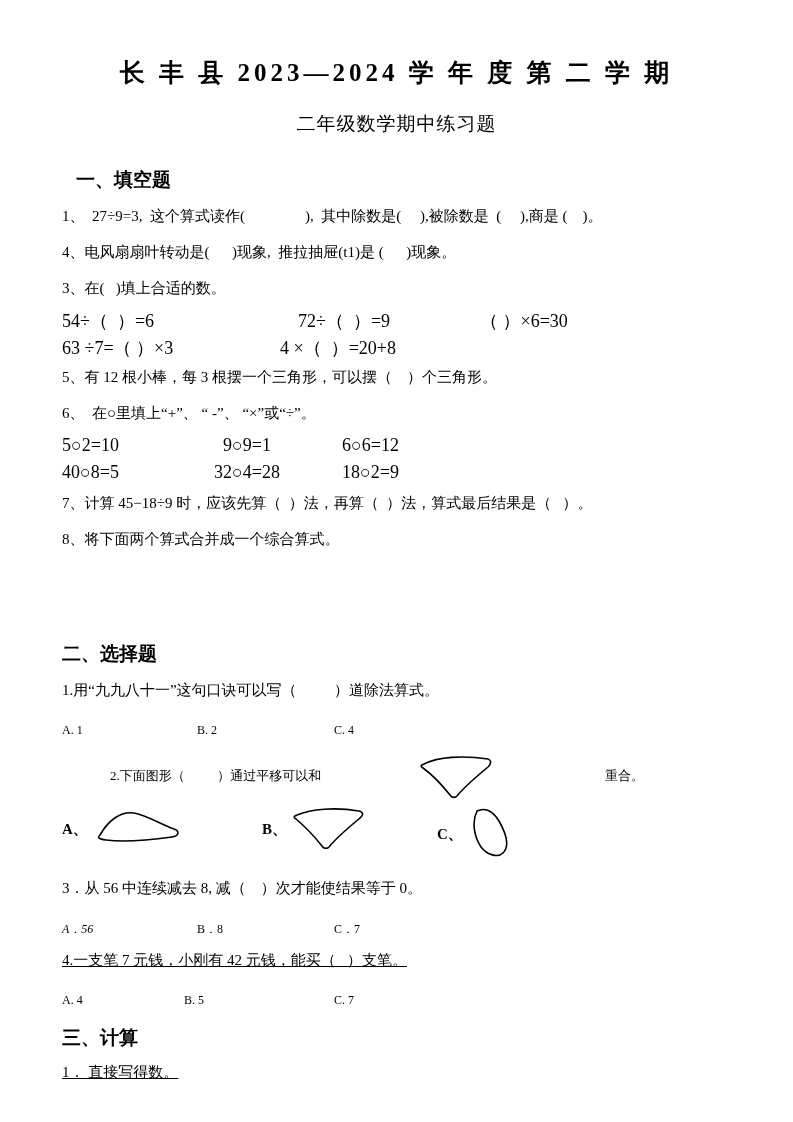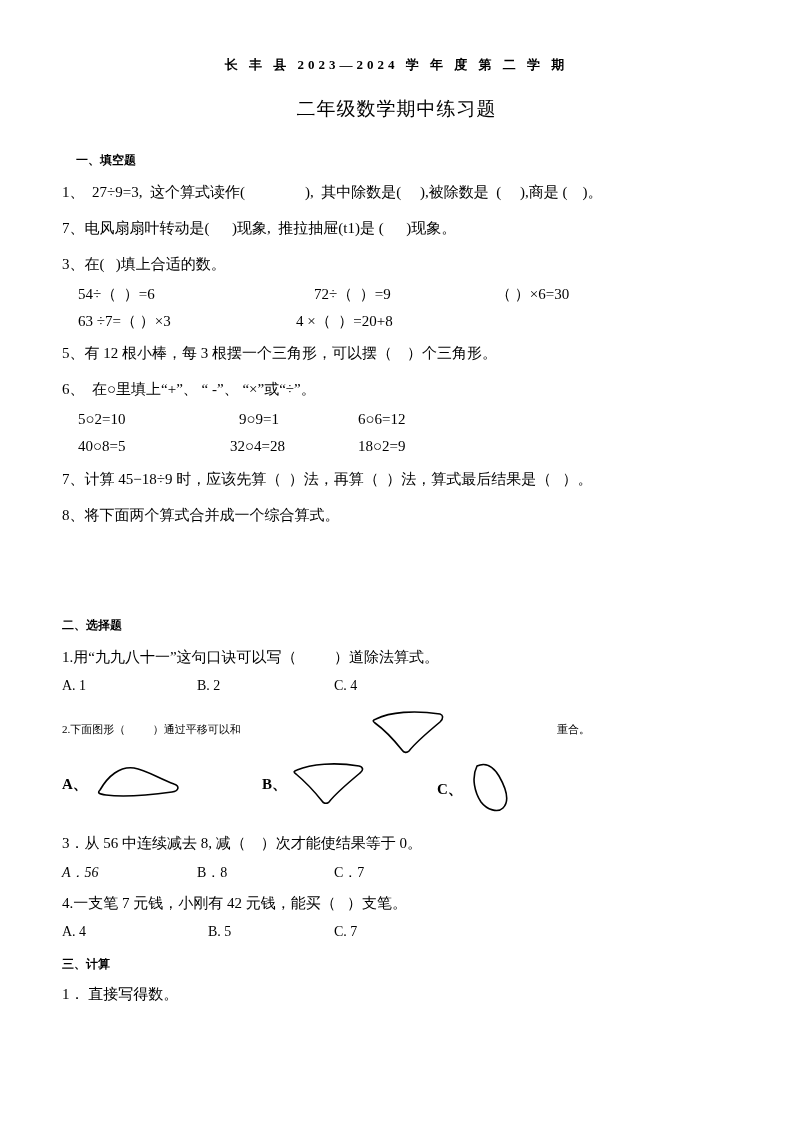--- a/index.html
+++ b/index.html
@@ -17,63 +17,62 @@
   }
   .page {
     position: relative;
     width: 793px;
     height: 1122px;
     box-sizing: border-box;
     padding: 0 62px;
   }
   .title1 {
     text-align: center;
-    font-size: 13px;
+    font-size: 25px;
     font-weight: bold;
     letter-spacing: 4px;
     margin-top: 56px;
     font-family: "Liberation Serif", "DejaVu Serif", serif;
   }
   .title2 {
     text-align: center;
     font-size: 19px;
     font-weight: normal;
     letter-spacing: 1px;
     margin-top: 22px;
   }
   .section-head {
-    font-size: 12px;
+    font-size: 19px;
     font-weight: bold;
     margin-top: 30px;
     margin-bottom: 2px;
     padding-left: 14px;
   }
   .section-head.nopad { padding-left: 0; }
   .q {
     font-size: 15px;
     line-height: 1.65;
     margin-top: 11px;
     white-space: pre-wrap;
   }
-  .q.tight { margin-top: 9px; }
+  .q.tight { margin-top: 9px; text-decoration: underline; }
   .sub {
-    font-size: 15px;
+    font-size: 18px;
     margin-top: 9px;
     position: relative;
     height: 18px;
-    margin-left: 16px;
   }
   .sub span.c {
     position: absolute;
     top: 0;
     white-space: pre;
   }
   .choices {
-    font-size: 14px;
-    margin-top: 8px;
+    font-size: 12px;
+    margin-top: 20px;
     position: relative;
     height: 18px;
   }
   .choices span.c {
     position: absolute;
     top: 0;
     white-space: pre;
   }
   .spacer-lg { height: 60px; }
   .shapes-row {
@@ -88,40 +87,41 @@
     align-items: center;
     font-size: 15px;
     font-weight: bold;
   }
   .shape-item .lbl { margin-right: 4px; font-family: "Liberation Serif", serif; }
   .inline-shape {
     position: absolute;
     display: inline-block;
   }
   .q2-line {
-    font-size: 11px;
+    font-size: 13px;
     position: relative;
     height: 46px;
     margin-top: 12px;
+    margin-left: 48px;
   }
   .q2-line .txt-a { position: absolute; left: 0; top: 14px; white-space: pre; }
   .q2-line .txt-b { position: absolute; left: 495px; top: 14px; white-space: pre; }
 </style>
 </head>
 <body>
 
 <div class="page">
 
   <div class="title1">长 丰 县 2023—2024 学 年 度 第 二 学 期</div>
   <div class="title2">二年级数学期中练习题</div>
 
   <div class="section-head">一、填空题</div>
 
   <div class="q">1、  27÷9=3,  这个算式读作(                ),  其中除数是(     ),被除数是  (     ),商是 (    )。</div>
-  <div class="q">7、电风扇扇叶转动是(      )现象,  推拉抽屉(t1)是 (      )现象。</div>
+  <div class="q">4、电风扇扇叶转动是(      )现象,  推拉抽屉(t1)是 (      )现象。</div>
   <div class="q">3、在(   )填上合适的数。</div>
 
   <div class="sub">
     <span class="c" style="left:0px;">54÷（  ）=6</span>
     <span class="c" style="left:236px;">72÷（  ）=9</span>
     <span class="c" style="left:418px;">（ ）×6=30</span>
   </div>
 
   <div class="sub">
     <span class="c" style="left:0px;">63 ÷7=（ ）×3</span>
@@ -205,21 +205,21 @@
   <div class="choices">
     <span class="c" style="left:0px;font-style:italic;">A．56</span>
     <span class="c" style="left:135px;">B．8</span>
     <span class="c" style="left:272px;">C．7</span>
   </div>
 
   <div class="q tight">4.一支笔 7 元钱，小刚有 42 元钱，能买（   ）支笔。</div>
 
   <div class="choices">
     <span class="c" style="left:0px;">A. 4</span>
-    <span class="c" style="left:146px;">B. 5</span>
+    <span class="c" style="left:122px;">B. 5</span>
     <span class="c" style="left:272px;">C. 7</span>
   </div>
 
   <div class="section-head nopad" style="margin-top:14px;">三、计算</div>
 
   <div class="q tight">1． 直接写得数。</div>
 
 </div>
 
 </body></html>

